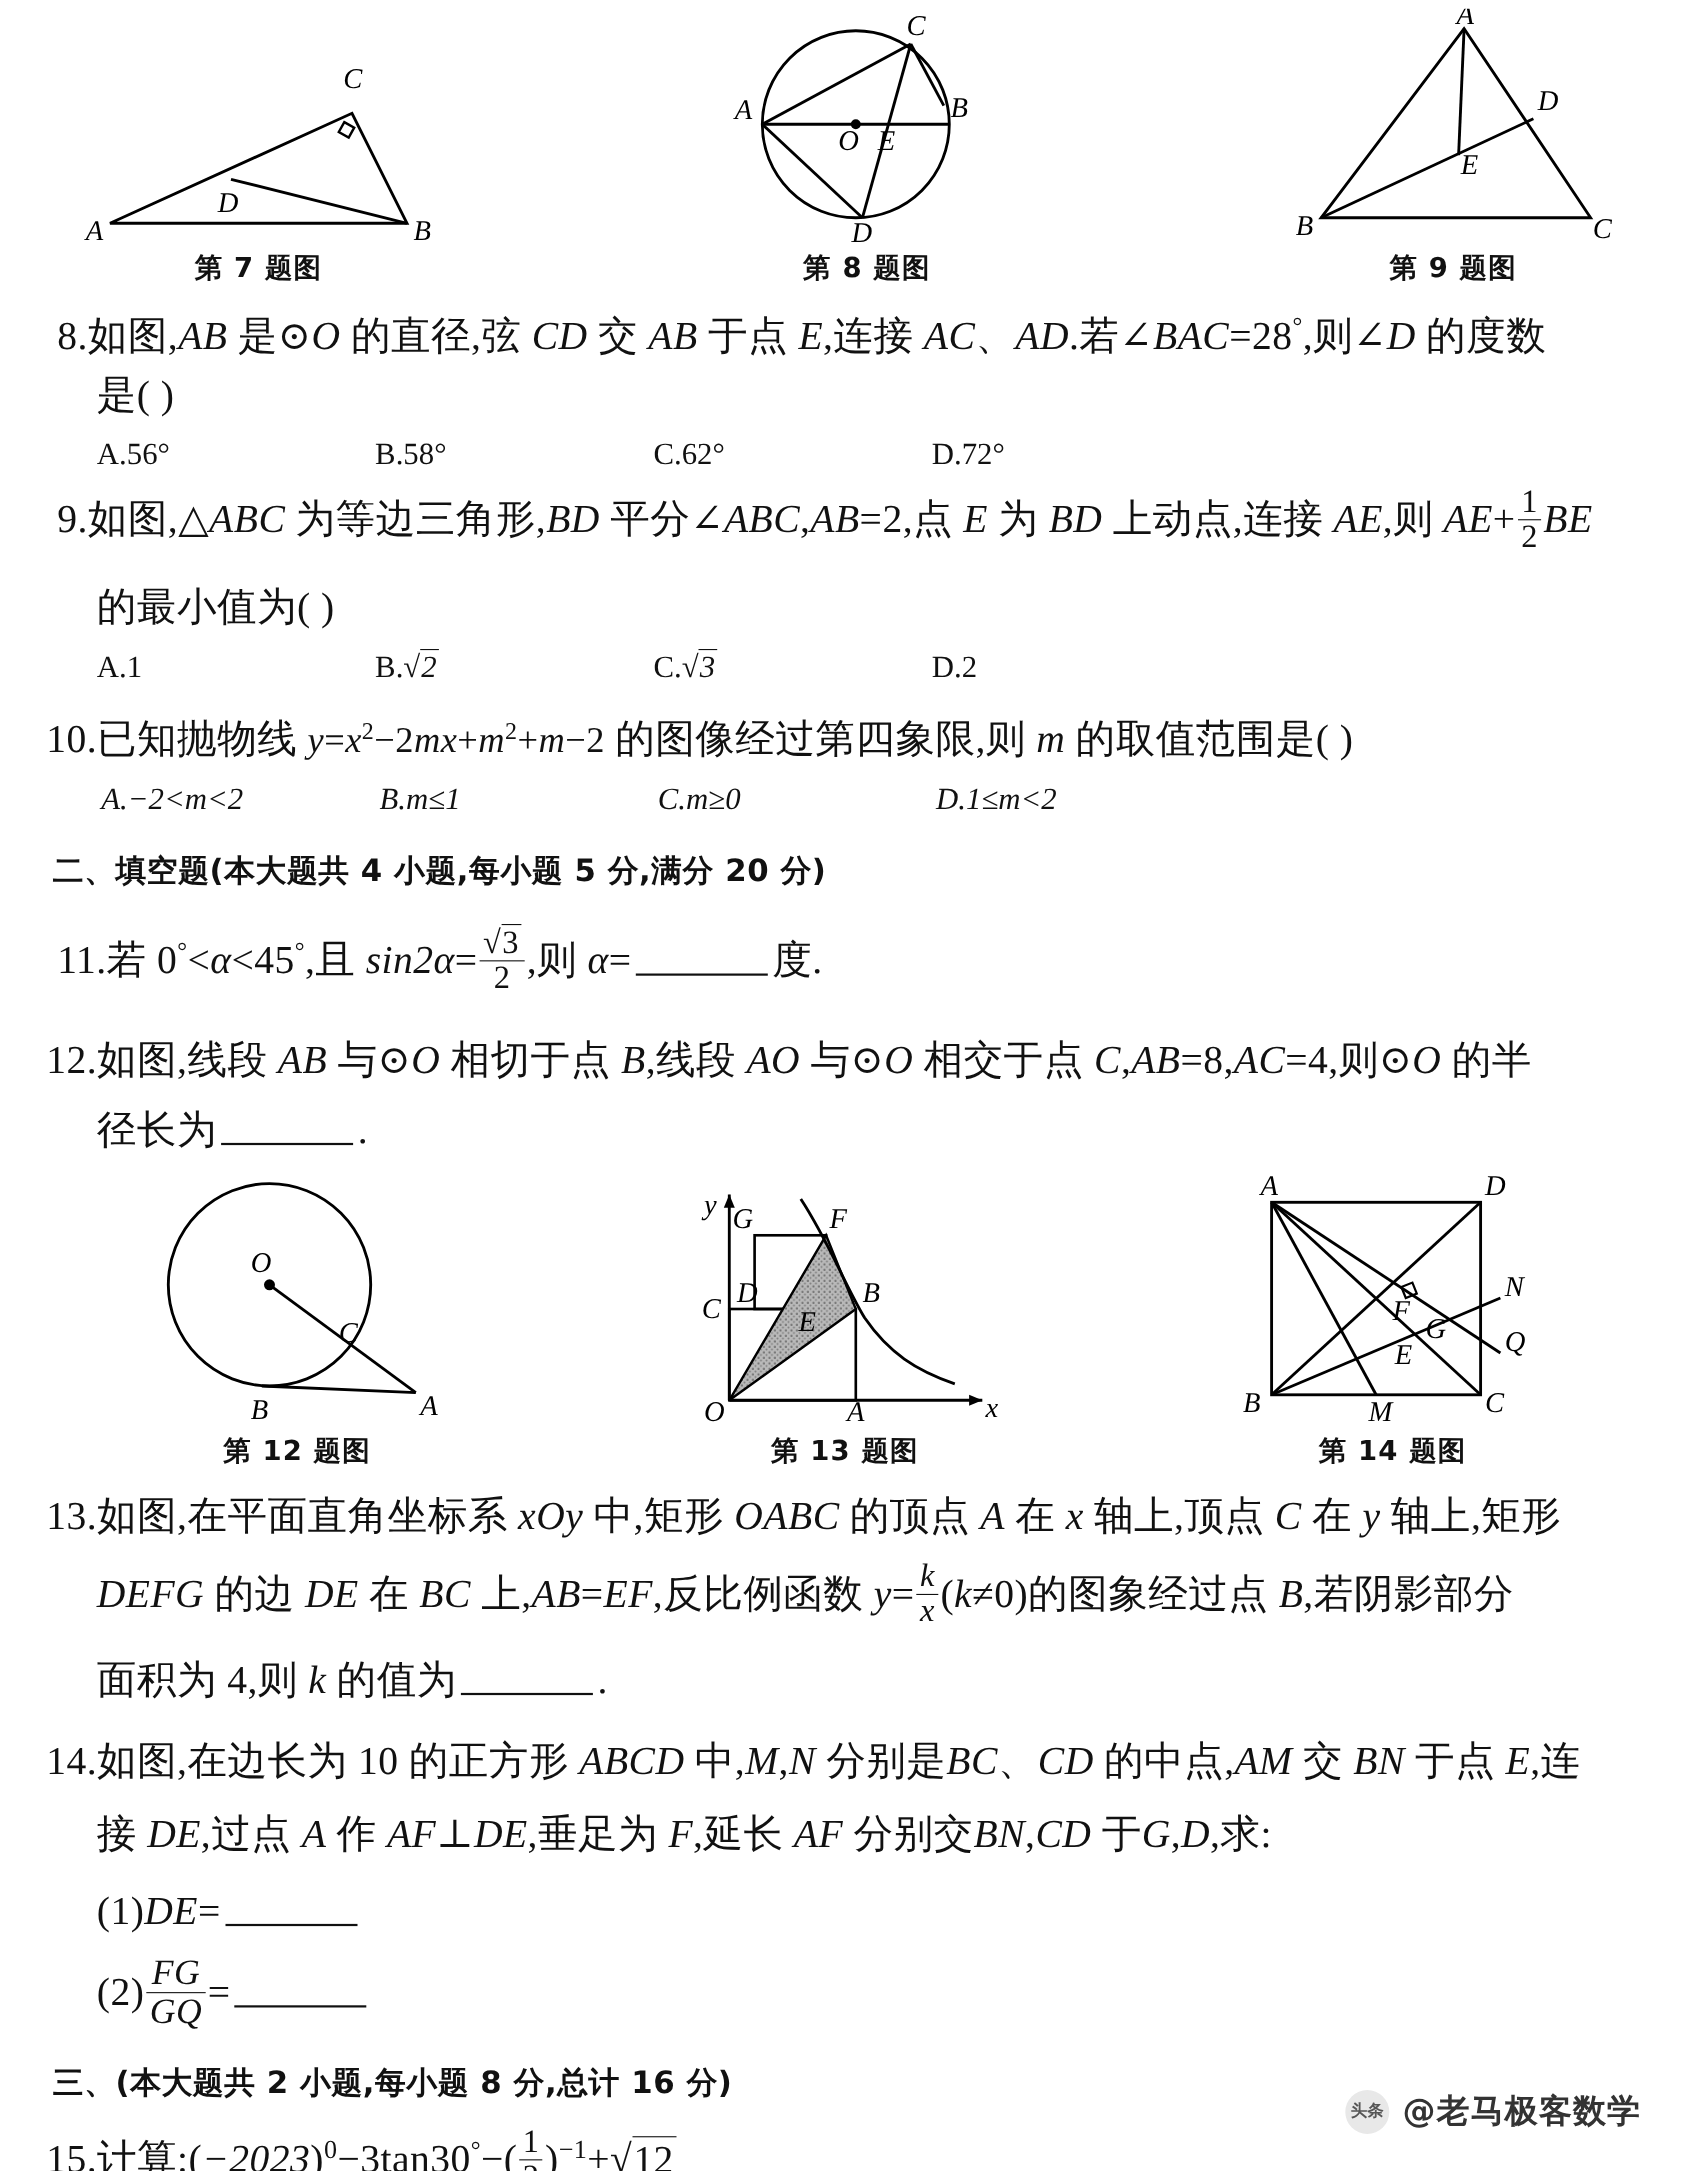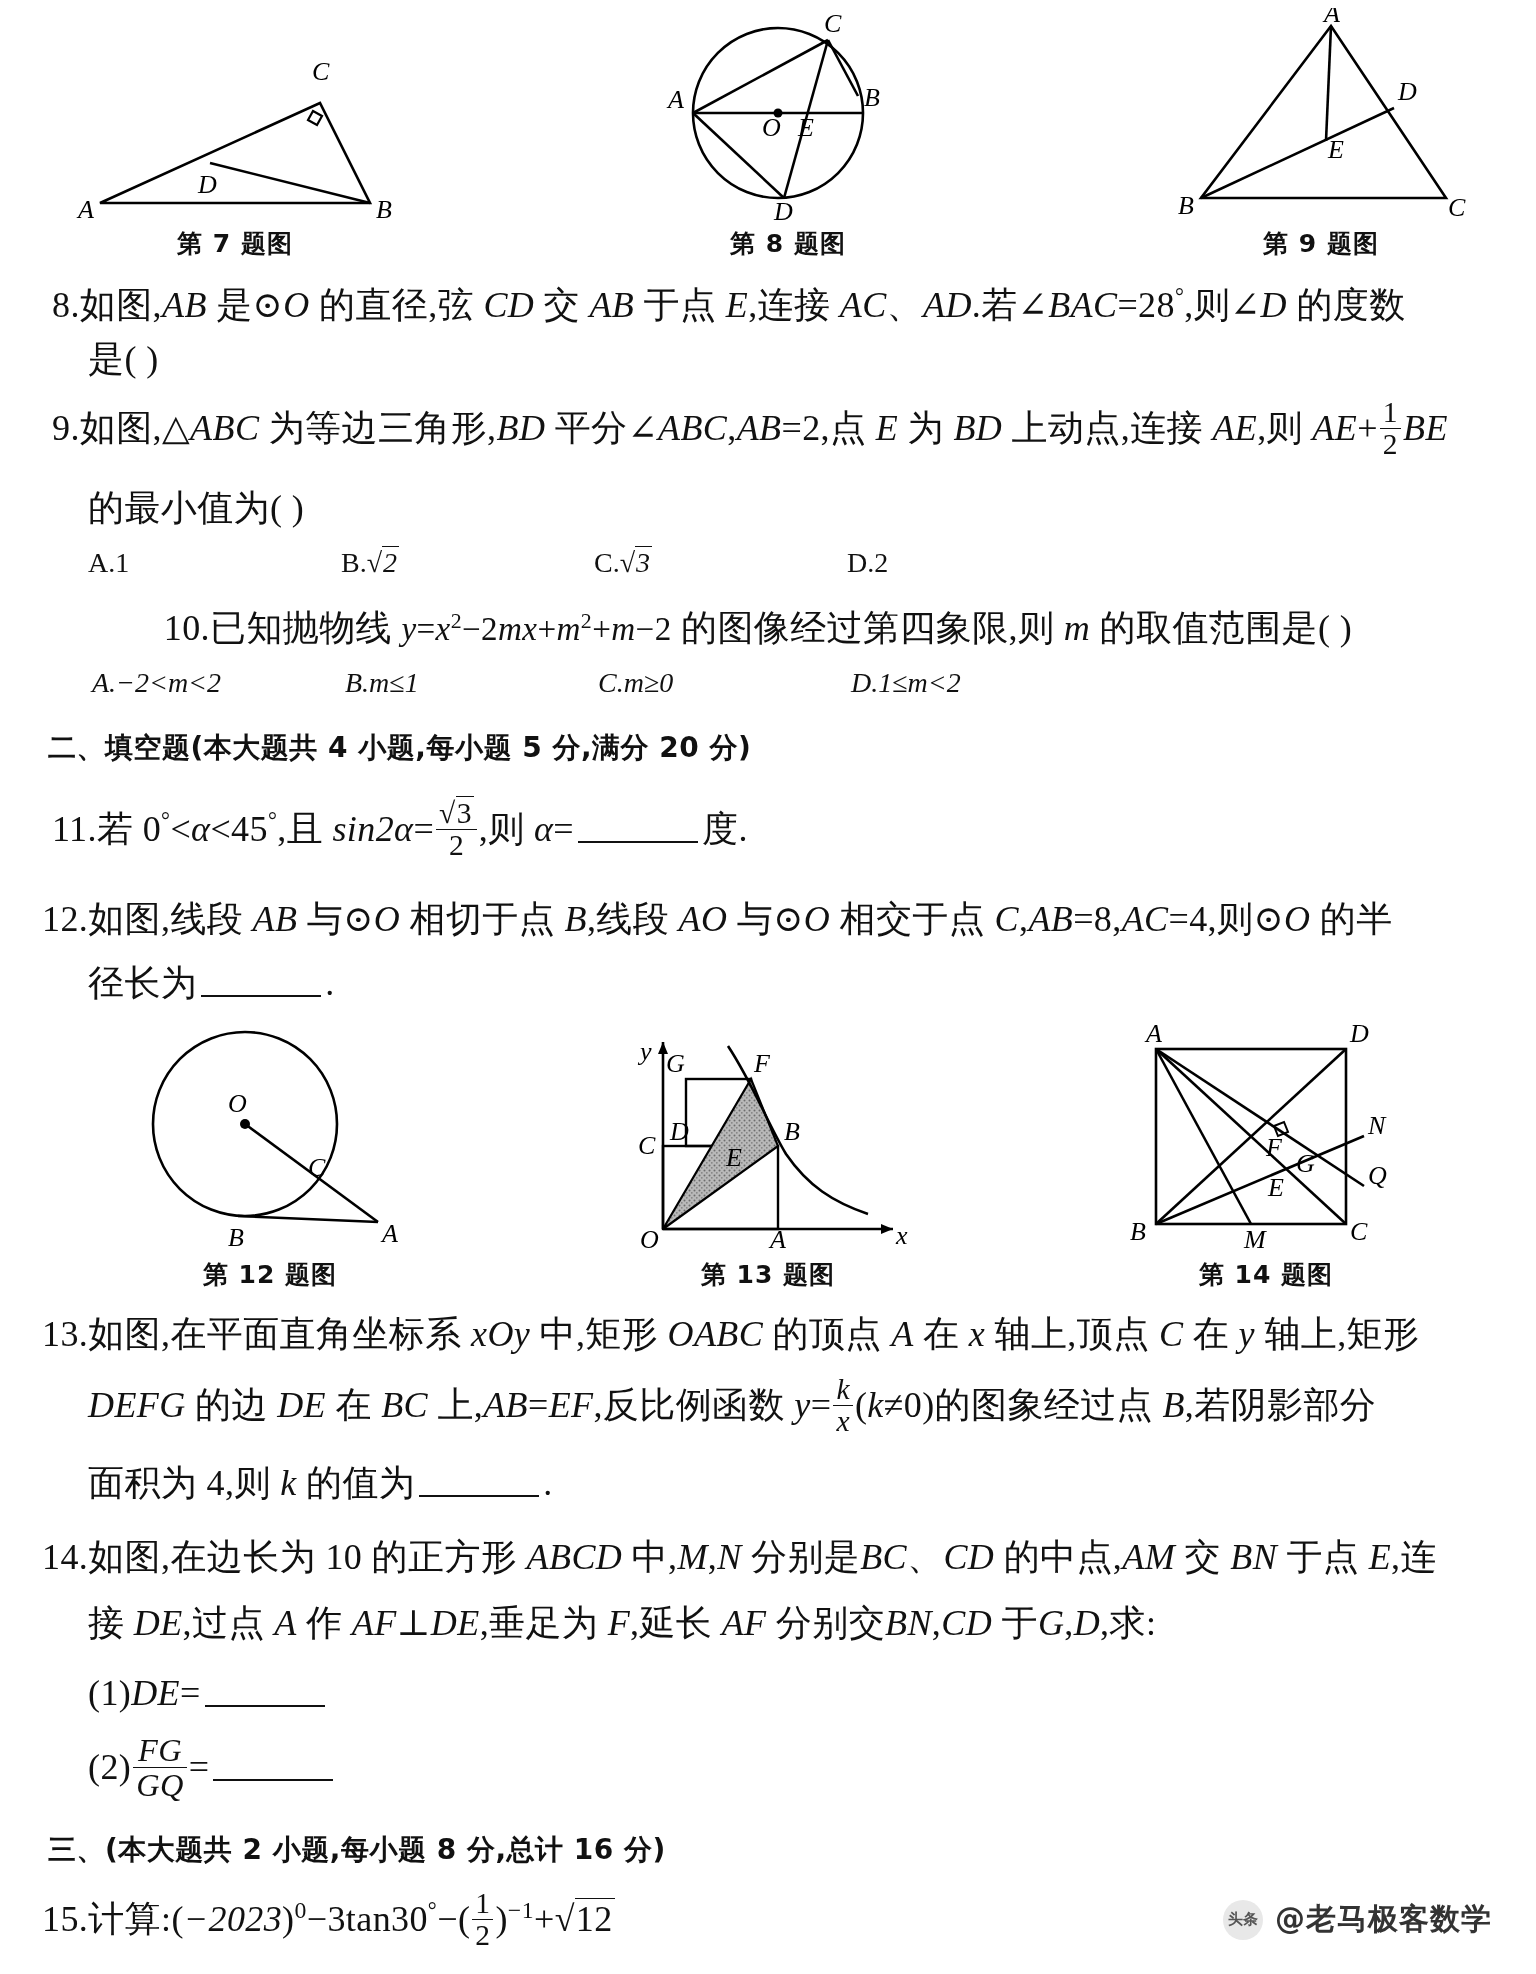--- a/index.html
+++ b/index.html
@@ -208,33 +208,39 @@
         <text x="152" y="150">E</text>
       </svg>
       <div class="fig-caption">第 9 题图</div>
     </div>
   </div>
 
   <div class="qline q" style="margin-top:18px;">
     <span>8.</span><span>如图,</span><span class="math">AB</span><span> 是⊙</span><span class="math">O</span><span> 的直径,弦 </span><span class="math">CD</span><span> 交 </span><span class="math">AB</span><span> 于点 </span><span class="math">E</span><span>,连接 </span><span class="math">AC</span><span>、</span><span class="math">AD</span><span>.若∠</span><span class="math">BAC</span><span>=28</span><sup class="deg">°</sup><span>,则∠</span><span class="math">D</span><span> 的度数</span>
   </div>
   <div class="qline indent">是(      )</div>
+  <div class="opts">
+    <span>A.56°</span>
+    <span>B.58°</span>
+    <span>C.62°</span>
+    <span>D.72°</span>
+  </div>
 
   <div class="qline q" style="">
     <span>9.</span><span>如图,△</span><span class="math">ABC</span><span> 为等边三角形,</span><span class="math">BD</span><span> 平分∠</span><span class="math">ABC</span><span>,</span><span class="math">AB</span><span>=2,点 </span><span class="math">E</span><span> 为 </span><span class="math">BD</span><span> 上动点,连接 </span><span class="math">AE</span><span>,则 </span><span class="math">AE</span><span>+</span><span class="frac"><span class="num">1</span><span class="den">2</span></span><span class="math">BE</span>
   </div>
   <div class="qline indent" style="margin-top:18px;">的最小值为(      )</div>
   <div class="opts">
     <span>A.1</span>
     <span><span>B.</span><span class="sqrt"><span class="rad">√</span><span class="bar">2</span></span></span>
     <span><span>C.</span><span class="sqrt"><span class="rad">√</span><span class="bar">3</span></span></span>
     <span>D.2</span>
   </div>
 
-  <div class="qline q" style="margin-top:22px; padding-left:42px;text-align:center;">
+  <div class="qline q" style="margin-top:22px; padding-left:42px;">
     <span>10.</span><span>已知抛物线 </span><span class="math" style="font-size:0.92em;"><span>y</span><span class="up">=</span><span>x</span><span class="exp-n">2</span><span class="up">−2</span><span>mx</span><span class="up">+</span><span>m</span><span class="exp-n">2</span><span class="up">+</span><span>m</span><span class="up">−2</span></span><span> 的图像经过第四象限,则 </span><span class="math">m</span><span> 的取值范围是(        )</span>
   </div>
   <div class="opts" style="padding-left:92px;">
     <span class="math">A.−2&lt;m&lt;2</span>
     <span class="math">B.m≤1</span>
     <span class="math">C.m≥0</span>
     <span class="math">D.1≤m&lt;2</span>
   </div>
 
   <div class="sect-head">二、填空题(本大题共 4 小题,每小题 5 分,满分 20 分)</div>

